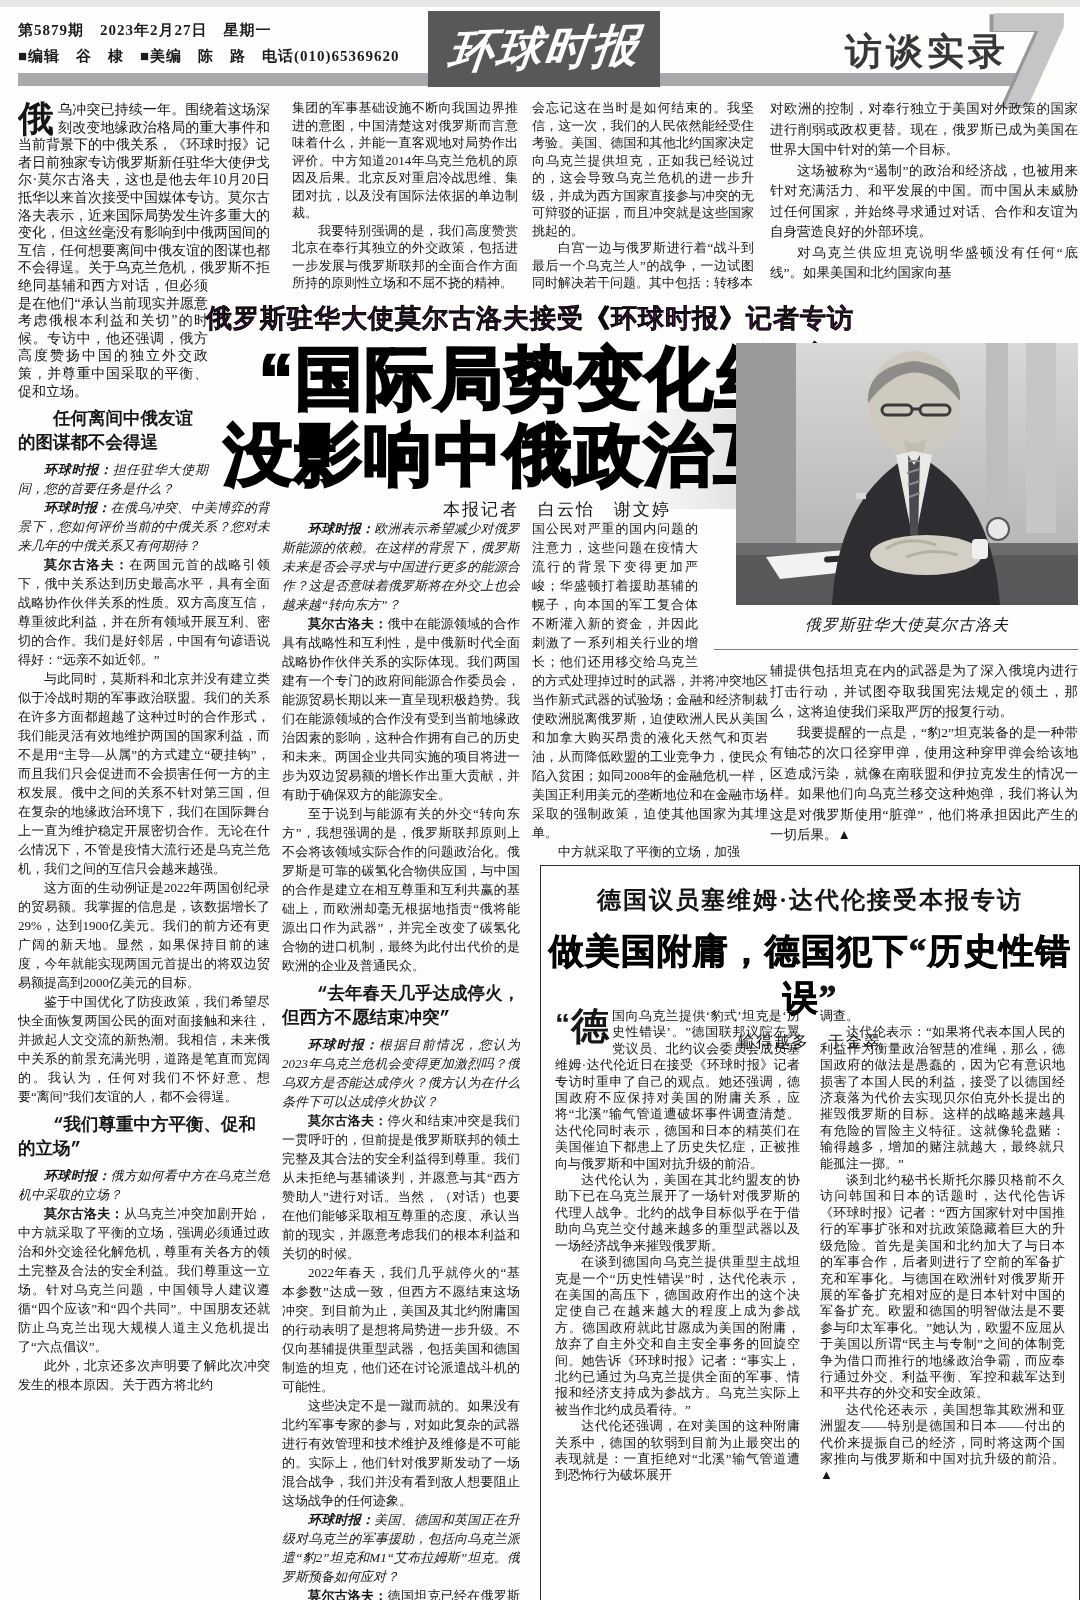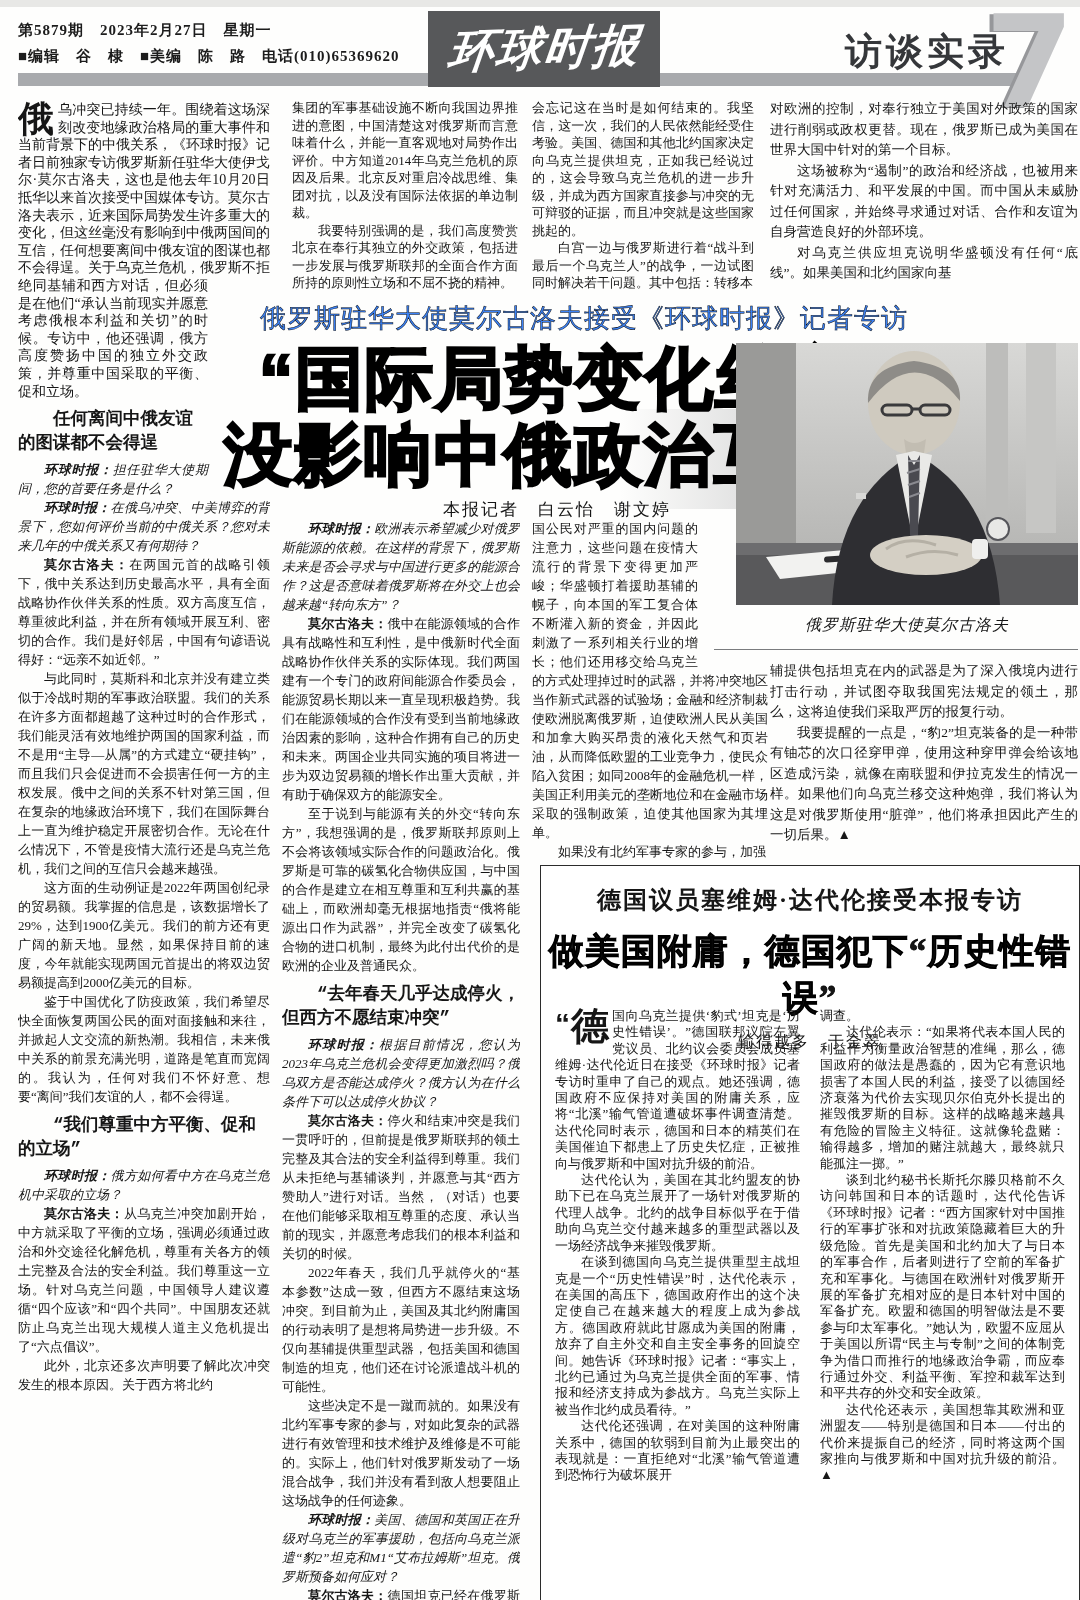--- a/index.html
+++ b/index.html
@@ -24,22 +24,22 @@
   .spk{font-family:"Liberation Sans","DejaVu Sans",sans-serif;font-weight:bold;}
   .sub{font-family:Liberation Mono, monospace;font-weight:bold;font-style:normal;
        font-size:17.5px;line-height:24px;text-align:left;margin:7px 0 5px;text-indent:0;}
   .sub .ind{padding-left:2em;}
   .intro{font-size:14px;line-height:17.6px;}
   .dropcap{float:left;font-family:"Liberation Sans",sans-serif;font-weight:bold;font-size:36px;
            line-height:32px;padding:2px 4px 0 0;}
   .sp-r{float:right;width:62px;height:215px;}
   .sp-r3{float:right;width:70px;height:138px;}
   
-  .kick{font-family:"Liberation Sans","DejaVu Sans",sans-serif;font-weight:normal;font-size:26px;
-        letter-spacing:1px;text-align:right;color:#3b82f6;-webkit-text-stroke:.5px #0d0d0d;}
+  .kick{font-family:"Liberation Sans","DejaVu Sans",sans-serif;font-weight:bold;font-size:26px;
+        letter-spacing:1px;text-align:left;color:#701a75;-webkit-text-stroke:.5px #0d0d0d;}
   .h1line{font-family:"Liberation Sans","DejaVu Sans",sans-serif;font-weight:900;font-size:68px;
           line-height:76px;text-align:center;letter-spacing:2px;color:#000;-webkit-text-stroke:2.5px #000;
           white-space:nowrap;}
   .byline{font-size:17px;text-align:center;margin-top:6px;letter-spacing:2px;}
   .grad{background:linear-gradient(to right,rgba(120,120,120,0) 0%,rgba(110,112,115,.45) 100%);}
   .caption{font-style:italic;font-size:16px;text-align:center;letter-spacing:1px;}
   .divider{border-top:1.5px solid #7a7c7e;}
   
   .gbox{border:1.5px solid #2b2b2b;background:#fff;}
   .g-kick{font-family:Liberation Serif, serif;font-weight:bold;font-size:24px;
@@ -161,21 +161,21 @@
     <p><span class="spk">莫尔古洛夫：</span><span>停火和结束冲突是我们一贯呼吁的，但前提是俄罗斯联邦的领土完整及其合法的安全利益得到尊重。我们从未拒绝与基辅谈判，并愿意与其“西方赞助人”进行对话。当然，（对话）也要在他们能够采取相互尊重的态度、承认当前的现实，并愿意考虑我们的根本利益和关切的时候。</span></p>
     <p>2022年春天，我们几乎就停火的“基本参数”达成一致，但西方不愿结束这场冲突。到目前为止，美国及其北约附庸国的行动表明了是想将局势进一步升级。不仅向基辅提供重型武器，包括美国和德国制造的坦克，他们还在讨论派遣战斗机的可能性。</p>
     <p>这些决定不是一蹴而就的。如果没有北约军事专家的参与，对如此复杂的武器进行有效管理和技术维护及维修是不可能的。实际上，他们针对俄罗斯发动了一场混合战争，我们并没有看到敌人想要阻止这场战争的任何迹象。</p>
     <p class="q"><span class="spk">环球时报：</span><span>美国、德国和英国正在升级对乌克兰的军事援助，包括向乌克兰派遣“豹2”坦克和M1“艾布拉姆斯”坦克。俄罗斯预备如何应对？</span></p>
     <p><span class="spk">莫尔古洛夫：</span><span>德国坦克已经在俄罗斯的土地上出现过了。我希望，柏林没</span></p>
   </div>
 
   <div class="abs bt" style="left:532px;top:512px;width:236px;height:340px;">
     <div class="sp-r3"></div>
     <p class="noind">国公民对严重的国内问题的注意力，这些问题在疫情大流行的背景下变得更加严峻；华盛顿打着援助基辅的幌子，向本国的军工复合体不断灌入新的资金，并因此刺激了一系列相关行业的增长；他们还用移交给乌克兰的方式处理掉过时的武器，并将冲突地区当作新式武器的试验场；金融和经济制裁使欧洲脱离俄罗斯，迫使欧洲人民从美国和加拿大购买昂贵的液化天然气和页岩油，从而降低欧盟的工业竞争力，使民众陷入贫困；如同2008年的金融危机一样，美国正利用美元的垄断地位和在金融市场采取的强制政策，迫使其他国家为其埋单。</p>
-    <p>如果没有北约军事专家的参与，加强</p>
+    <p>中方就采取了平衡的立场，加强</p>
   </div>
 
   <div class="abs bt" style="left:770px;top:654px;width:308px;height:198px;line-height:20.5px;font-size:13.5px;">
     <p class="noind">辅提供包括坦克在内的武器是为了深入俄境内进行打击行动，并试图夺取我国宪法规定的领土，那么，这将迫使我们采取严厉的报复行动。</p>
     <p>我要提醒的一点是，“豹2”坦克装备的是一种带有铀芯的次口径穿甲弹，使用这种穿甲弹会给该地区造成污染，就像在南联盟和伊拉克发生的情况一样。如果他们向乌克兰移交这种炮弹，我们将认为这是对俄罗斯使用“脏弹”，他们将承担因此产生的一切后果。▲</p>
   </div>
 
   <div class="abs gbox" style="left:540px;top:858px;width:538px;height:736px;">
     <div class="g-kick">德国议员塞维姆·达代伦接受本报专访</div>
     <div class="g-head">做美国附庸，德国犯下“历史性错误”</div>

